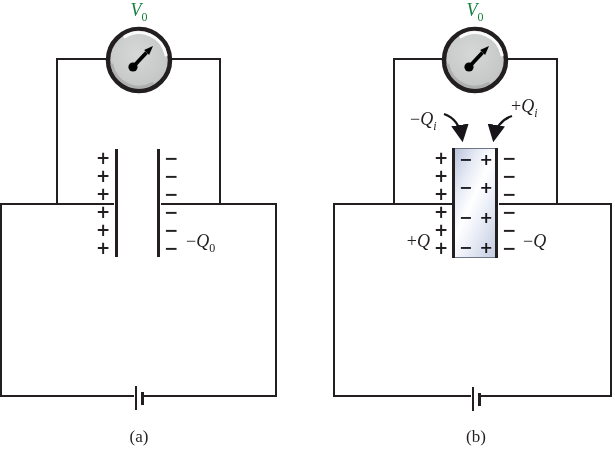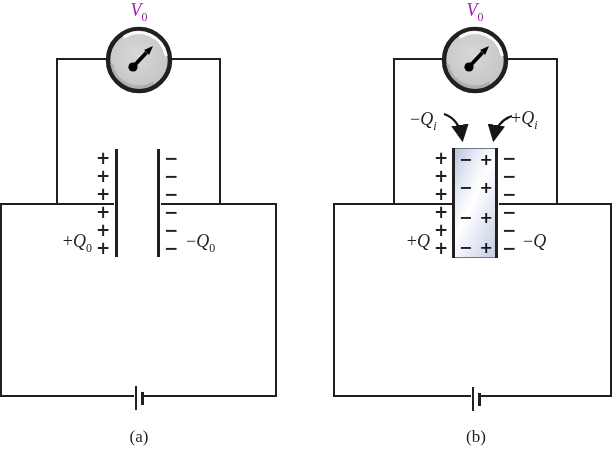--- a/index.html
+++ b/index.html
@@ -18,21 +18,21 @@
     font-size:17px; line-height:1; color:#231f20;
   }
   .charge-col span { display:block; height:14px; }
   .qlabel {
     position:absolute; font-size:18px; color:#231f20; white-space:nowrap;
   }
   .qlabel .sym { font-style:italic; }
   .qlabel sub { font-size:12px; font-style:normal; }
   .qlabel sub.it { font-style:italic; }
   .vlabel {
-    position:absolute; font-size:18px; color:#a21caf; text-align:center;
+    position:absolute; font-size:18px; color:#15803d; text-align:center;
   }
   .vlabel .sym { font-style:italic; }
   .vlabel sub { font-size:12px; }
   .caption { position:absolute; font-size:17px; color:#231f20; text-align:center; }
   .meter { position:absolute; }
   .slab {
     position:absolute; left:453px; top:148px; width:44px; height:110px;
     background:linear-gradient(115deg,#b9c2d9 0%,#e4e9f4 25%,#ffffff 46%,#eef1f9 62%,#c2cbdf 100%);
     border:1px solid #6f7787; box-sizing:border-box;
   }
@@ -89,23 +89,20 @@
   </div>
   <div class="charge-col" style="left:163px; top:150px; width:16px; height:104px;">
     <span>−</span>
     <span>−</span>
     <span>−</span>
     <span>−</span>
     <span>−</span>
     <span>−</span>
   </div>
 
-  <div class="qlabel" style="left:40px; top:231px; width:52px; text-align:right;">
-    <span>+</span><span class="sym">Q</span><sub>0</sub>
-  </div>
   <div class="qlabel" style="left:186px; top:231px;">
     <span>−</span><span class="sym">Q</span><sub>0</sub>
   </div>
 
   <svg class="meter" style="left:101px; top:22px;" width="76" height="76" viewBox="0 0 76 76">
     <circle cx="38" cy="38" r="31" fill="url(#meterface)" stroke="#231f20" stroke-width="4.5"></circle>
     <path d="M 24 14.5 A 27.5 27.5 0 0 1 65 33" stroke="#ffffff" stroke-width="3.2" fill="none" stroke-linecap="round" opacity="0.9"></path>
     <path d="M 11 43 A 27.5 27.5 0 0 0 51.5 61.5" stroke="#a7a9a8" stroke-width="3" fill="none" stroke-linecap="round" opacity="0.8"></path>
     <line x1="32" y1="45" x2="45.5" y2="30.5" stroke="#000000" stroke-width="3.8"></line>
     <polygon points="52,24 48.1,32.9 43.1,27.9" fill="#000000"></polygon>
@@ -171,21 +168,21 @@
   <div class="qlabel" style="left:390px; top:231px; width:40px; text-align:right;">
     <span>+</span><span class="sym">Q</span><sub></sub>
   </div>
   <div class="qlabel" style="left:523px; top:231px;">
     <span>−</span><span class="sym">Q</span><sub></sub>
   </div>
 
   <div class="qlabel" style="left:410px; top:109px;text-align:center;">
     <span>−</span><span class="sym">Q</span><sub class="it">i</sub>
   </div>
-  <div class="qlabel" style="left:511px; top:108px;">
+  <div class="qlabel" style="left:511px; top:96px;">
     <span>+</span><span class="sym">Q</span><sub class="it">i</sub>
   </div>
 
   <svg class="arrows" width="135" height="44" viewBox="0 0 135 44">
     <path d="M 34 8 Q 49 13 52 32" fill="none" stroke="#17141a" stroke-width="2.2" marker-end="url(#arrhead)"></path>
     <path d="M 102 10 Q 87 15 84 32" fill="none" stroke="#17141a" stroke-width="2.2" marker-end="url(#arrhead)"></path>
   </svg>
 
   <svg class="meter" style="left:437px; top:22px;" width="76" height="76" viewBox="0 0 76 76">
     <circle cx="38" cy="38" r="31" fill="url(#meterface)" stroke="#231f20" stroke-width="4.5"></circle>

